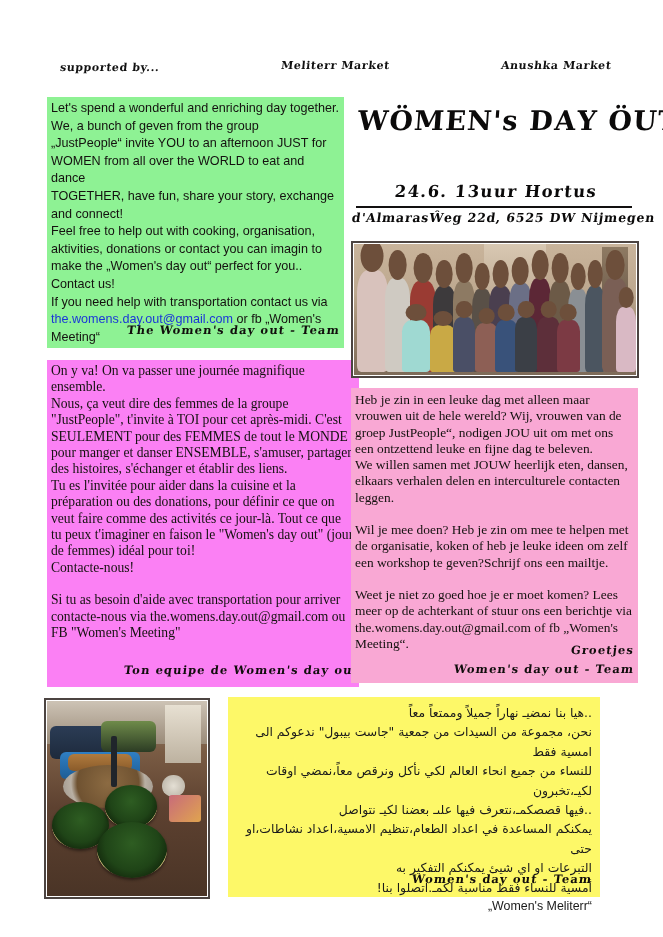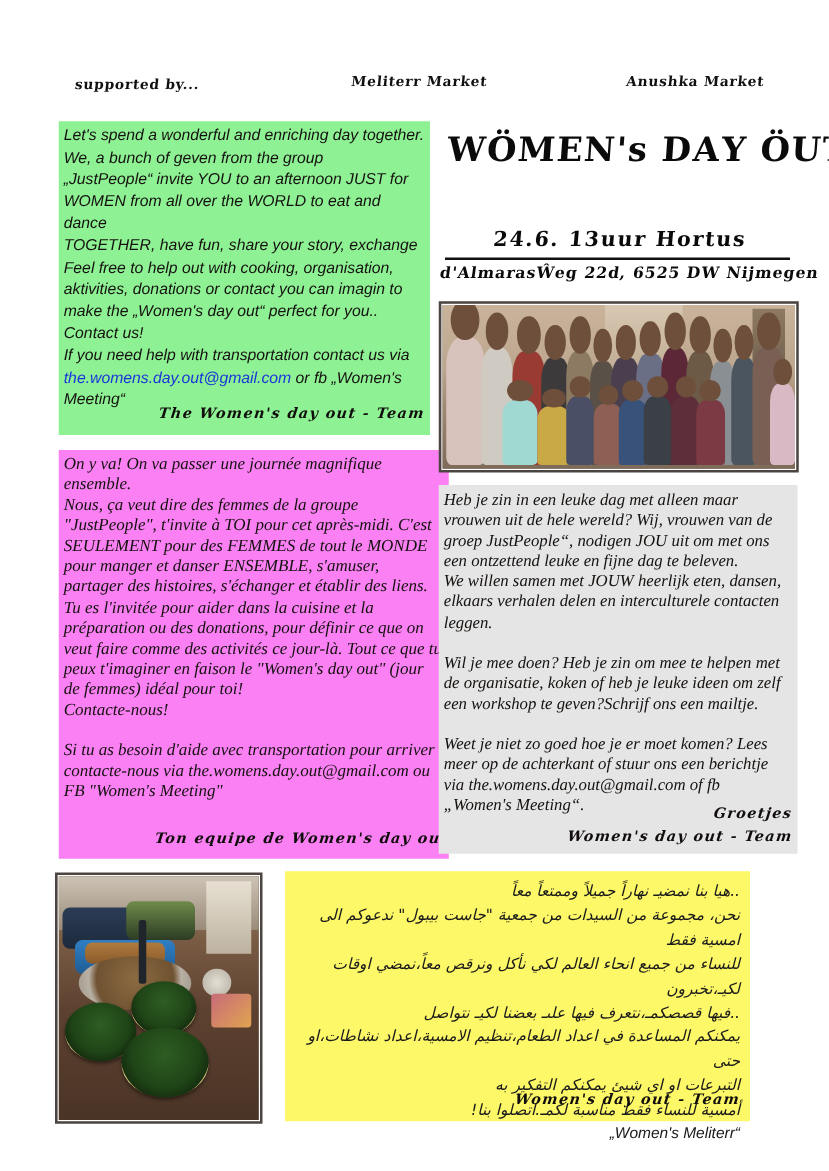--- a/index.html
+++ b/index.html
@@ -41,21 +41,20 @@
   }
   .sup-0 { left: 60px;  top: 4px; }
   .sup-1 { left: 281px; top: 2px; }
   .sup-2 { left: 501px; top: 2px; }
 
   
   .panel {
     position: absolute;
     box-sizing: border-box;
     color: #14110f;
-    font-style: italic;
   }
   .panel p {
     margin: 0;
   }
 
   .panel-en {
     left: 47px;
     top: 97px;
     width: 297px;
     height: 251px;
@@ -79,21 +78,21 @@
     font-family: "Liberation Serif", serif;
     font-size: 13.6px;
     line-height: 16.4px;
   }
 
   .panel-nl {
     left: 351px;
     top: 388px;
     width: 287px;
     height: 295px;
-    background: #e5e5e5;
+    background: #f9a8d4;
     padding: 4px 5px 0 4px;
     font-family: "Liberation Serif", serif;
     font-size: 13.4px;
     line-height: 16.3px;
   }
 
   .panel-ar {
     left: 228px;
     top: 697px;
     width: 372px;
@@ -296,20 +295,21 @@
   <div class="title-when">24.6. 13uur Hortus</div>
   <div class="title-rule"></div>
   <div class="title-where">d'AlmarasŴeg 22d, 6525 DW Nijmegen</div>
 
   <div class="panel panel-en">
     <p>Let's spend a wonderful and enriching day together.</p>
     <p>We, a bunch of geven from the group</p>
     <p>„JustPeople“ invite YOU to an afternoon JUST for</p>
     <p>WOMEN from all over the WORLD to eat and dance</p>
     <p>TOGETHER, have fun, share your story, exchange</p>
+    <p>and connect!</p>
     <p>Feel free to help out with cooking, organisation,</p>
     <p>aktivities, donations or contact you can imagin to</p>
     <p>make the „Women's day out“ perfect for you..</p>
     <p>Contact us!</p>
     <p>If you need help with transportation contact us via</p>
     <p><span class="mail">the.womens.day.out@gmail.com</span><span> or fb „Women's</span></p>
     <p>Meeting“</p>
     <div class="signature sig-en">The Women's day out - Team</div>
   </div>
 

